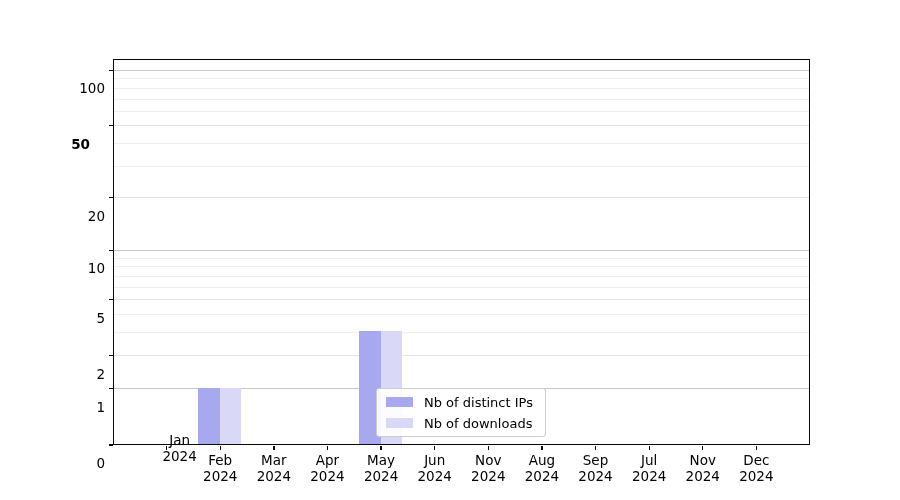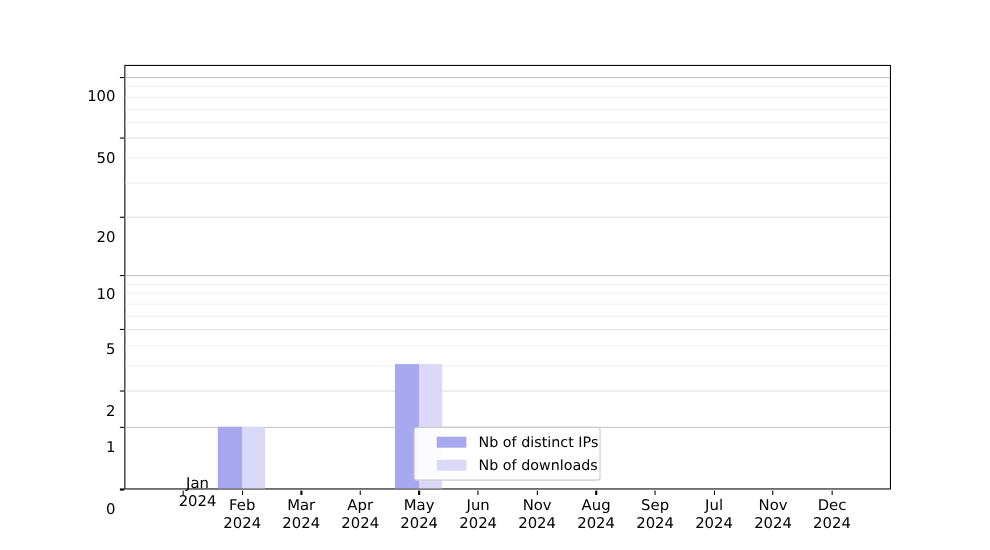--- a/index.html
+++ b/index.html
@@ -16,21 +16,21 @@
   .bar { position:absolute; bottom:0; z-index:2; }
   .ytick-label { position:absolute; width:42px; text-align:right; font-size:13.5px; color:#000;
                  transform:translateY(-50%);margin-top:18px; }
   .ytick-mark { position:absolute; width:4px; height:1.3px; background:#0a0a0a; }
   .xtick-mark { position:absolute; width:1.3px; height:4px; background:#0a0a0a; }
   .xlabel { position:absolute; text-align:center; font-size:13.5px; line-height:16px; color:#000;
             transform:translateX(-50%); white-space:nowrap; }
   .legend { position:absolute; left:376px; top:388px; width:170px; height:49px;
             background:rgba(255,255,255,0.9); border:1px solid #cccccc; border-radius:3px;
             z-index:5; display:flex; flex-direction:column; justify-content:center; gap:5px;
-            padding-left:20px; }
+            padding-left:9px; }
   .legend-row { display:flex; align-items:center; height:16px; }
   .swatch { width:27px; height:9.5px; display:inline-block; }
   .legend-label { margin-left:11px; font-size:13px; color:#000; white-space:nowrap; }
 </style>
 </head>
 <body>
 
 <div class="figure">
   <div class="plot">
       <div class="gridline grid-minor" style="top: 272.13px;"></div>
@@ -72,21 +72,21 @@
     <div class="ytick-label" style="left: 63px; top: 388.715px;">1</div>
     <div class="ytick-mark" style="left: 109px; top: 388.115px;"></div>
     <div class="ytick-label" style="left: 63px; top: 355.791px;">2</div>
     <div class="ytick-mark" style="left: 109px; top: 355.191px;"></div>
     <div class="ytick-label" style="left: 63px; top: 299.506px;">5</div>
     <div class="ytick-mark" style="left: 109px; top: 298.906px;"></div>
     <div class="ytick-label" style="left: 63px; top: 250.287px;">10</div>
     <div class="ytick-mark" style="left: 109px; top: 249.687px;"></div>
     <div class="ytick-label" style="left: 63px; top: 197.779px;">20</div>
     <div class="ytick-mark" style="left: 109px; top: 197.179px;"></div>
-    <div class="ytick-label" style="left: 63px; top: 125.729px;">50</div>
+    <div class="ytick-label" style="left: 48px; top: 125.729px; font-weight: bold;">50</div>
     <div class="ytick-mark" style="left: 109px; top: 125.129px;"></div>
     <div class="ytick-label" style="left: 63px; top: 70.244px;">100</div>
     <div class="ytick-mark" style="left: 109px; top: 69.644px;"></div>
     <div class="xtick-mark" style="left: 166.015px; top: 445.5px;"></div>
     <div class="xlabel" style="left: 166.615px; top: 432px; margin-left: 13px;">
       <div>Jan</div>
       <div>2024</div>
     </div>
     <div class="xtick-mark" style="left: 219.631px; top: 445.5px;"></div>
     <div class="xlabel" style="left: 220.231px; top: 452px;">

